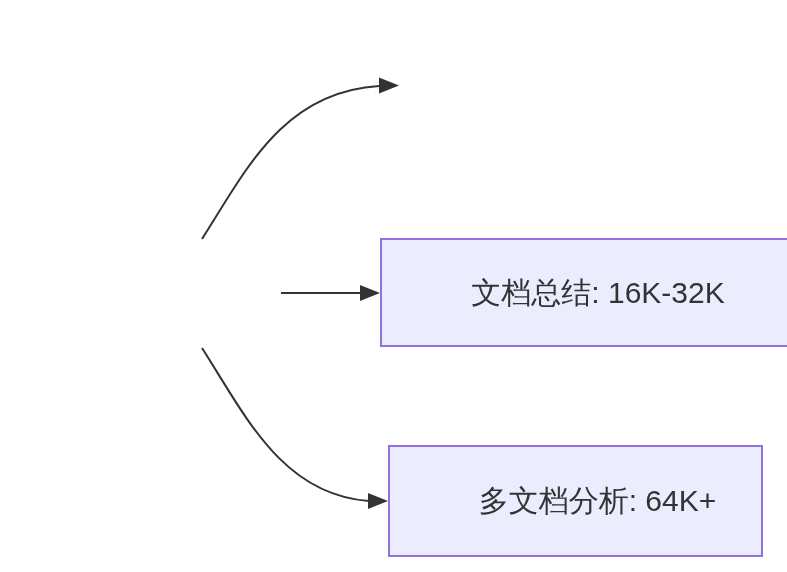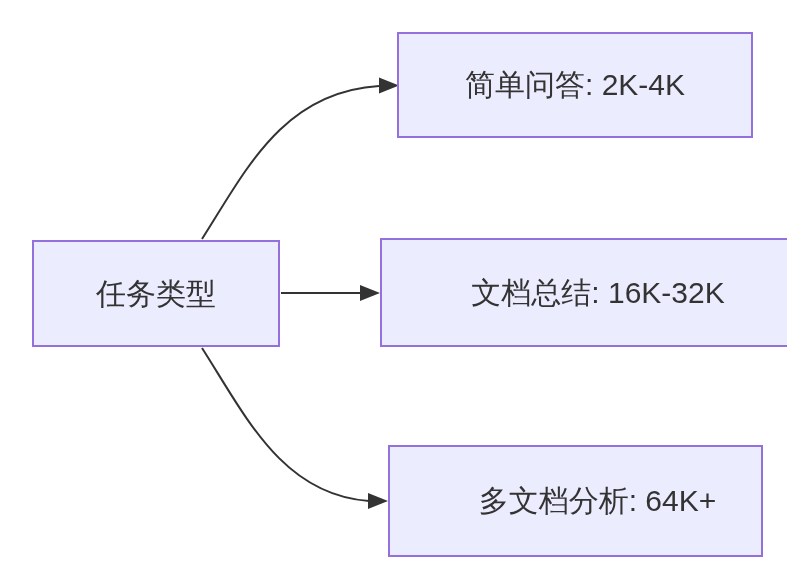--- a/index.html
+++ b/index.html
@@ -48,27 +48,21 @@
     <path d="M202,239 C245,172 282,92 379,86" fill="none" stroke-width="2" stroke="#333333"></path>
     <polygon points="399,85.5 379,77.5 379,93.5" fill="#333333"></polygon>
 
     <path d="M281,293 L361,293" fill="none" stroke-width="2" stroke="#333333"></path>
     <polygon points="380,293 360,285 360,301" fill="#333333"></polygon>
 
     <path d="M202,348 C245,415 282,495 369,501" fill="none" stroke-width="2" stroke="#333333"></path>
     <polygon points="388,501 368,493 368,509" fill="#333333"></polygon>
   </svg>
 
-  <div class="node node-root">
-    <span>任务类型</span>
-  </div>
 
-  <div class="node node-b0">
-    <span>简单问答: 2K-4K</span>
-  </div>
 
   <div class="node node-b1">
     <span>文档总结: 16K-32K</span>
   </div>
 
   <div class="node node-b2">
     <span>多文档分析: 64K+</span>
   </div>
 
 </div>

